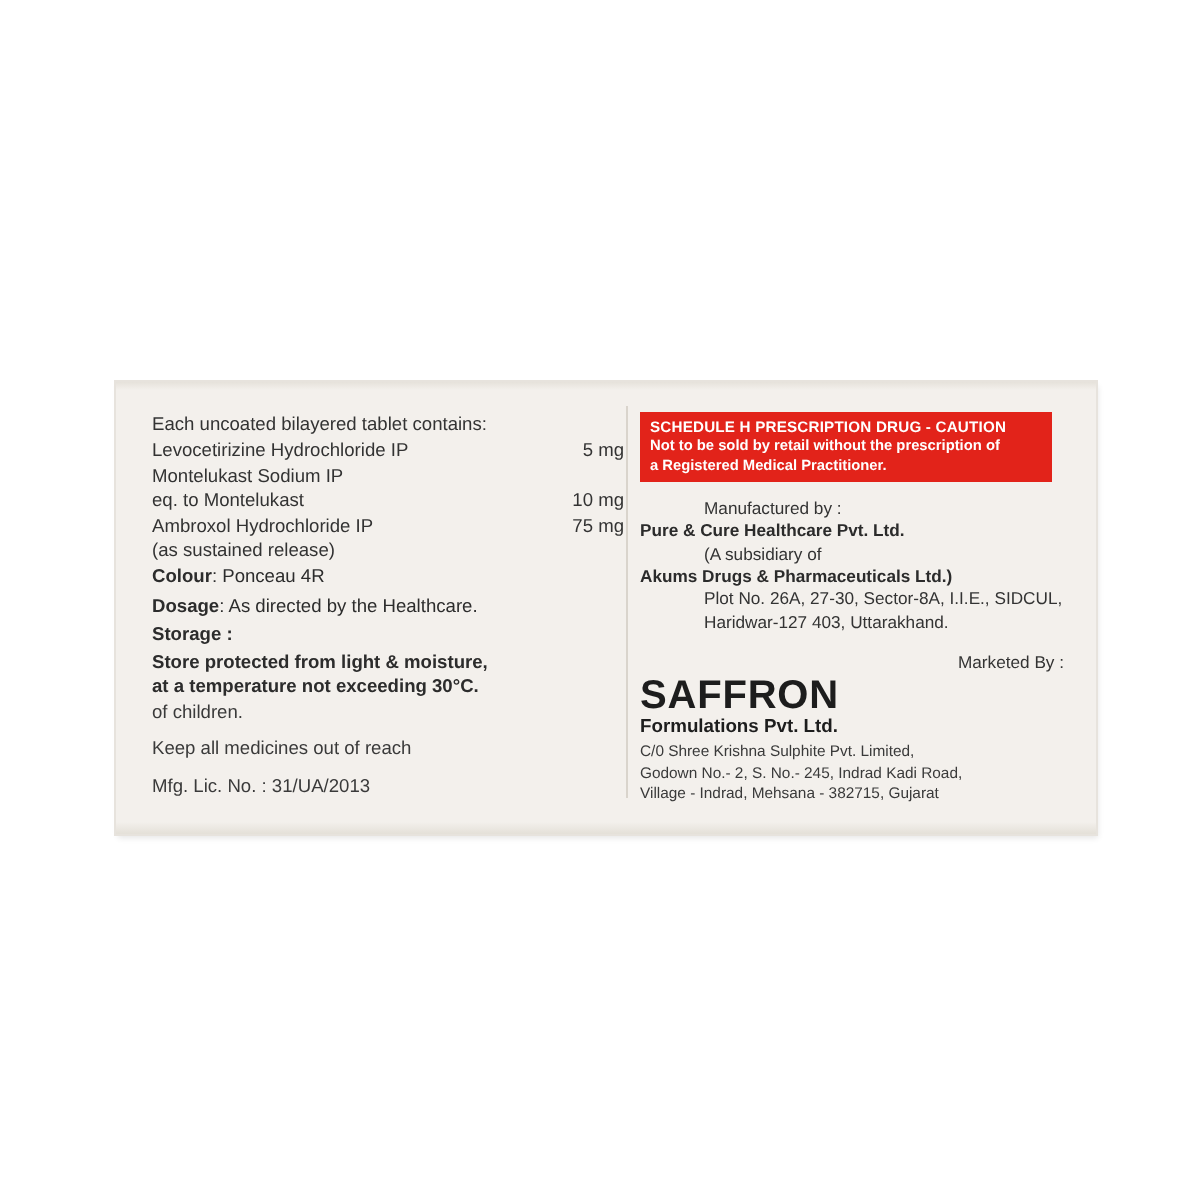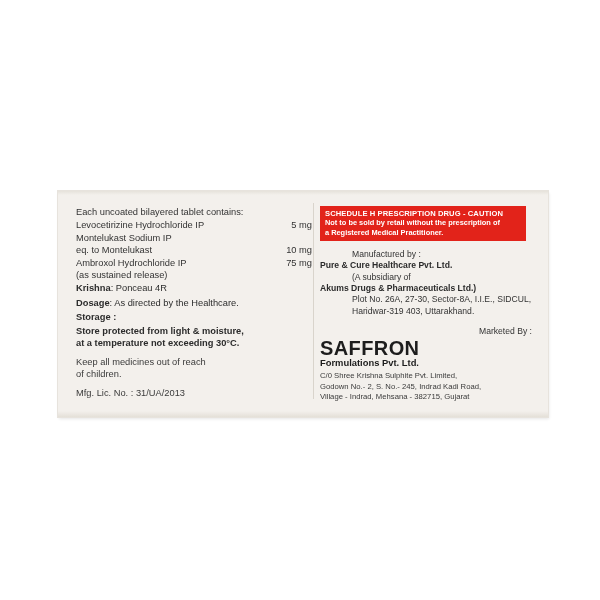--- a/index.html
+++ b/index.html
@@ -214,51 +214,51 @@
         </div>
 
         <div class="ing-row">
           <span class="nm">Ambroxol Hydrochloride IP</span>
           <span class="amt">75 mg</span>
         </div>
 
         <div class="ing-sub">(as sustained release)</div>
 
         <div class="kv">
-          <b>Krishna</b><span>: Ponceau 4R</span>
+          <b>Colour</b><span>: Ponceau 4R</span>
         </div>
 
         <div class="kv">
           <b>Dosage</b><span>: As directed by the Healthcare.</span>
         </div>
 
         <div class="storage-label">Storage :</div>
         <div class="storage-line">Store protected from light &amp; moisture,</div>
         <div class="storage-line">at a temperature not exceeding 30°C.</div>
 
+        <div class="keep" style="margin-top:0">of children.</div>
         <div class="keep">Keep all medicines out of reach</div>
-        <div class="keep" style="margin-top:0">of children.</div>
 
         <div class="mfglic">Mfg. Lic. No. : 31/UA/2013</div>
       </div>
 
       <div class="col-right">
         <div class="schedule-box">
           <div class="schedule-title">SCHEDULE H PRESCRIPTION DRUG - CAUTION</div>
           <div class="schedule-sub">Not to be sold by retail without the prescription of</div>
           <div class="schedule-sub">a Registered Medical Practitioner.</div>
         </div>
 
         <div class="blk">
           <div class="small">Manufactured by :</div>
           <div class="small-b">Pure &amp; Cure Healthcare Pvt. Ltd.</div>
           <div class="small">(A subsidiary of</div>
           <div class="small-b">Akums Drugs &amp; Pharmaceuticals Ltd.)</div>
           <div class="small">Plot No. 26A, 27-30, Sector-8A, I.I.E., SIDCUL,</div>
-          <div class="small">Haridwar-319 403, Uttarakhand.</div>
+          <div class="small">Haridwar-127 403, Uttarakhand.</div>
         </div>
 
         <div>
           <div class="marketed-label">Marketed By :</div>
           <div class="brand">SAFFRON</div>
           <div class="brand-sub">Formulations Pvt. Ltd.</div>
           <div class="addr">C/0 Shree Krishna Sulphite Pvt. Limited,</div>
           <div class="addr" style="margin-top:0">Godown No.- 2, S. No.- 245, Indrad Kadi Road,</div>
           <div class="addr" style="margin-top:0">Village - Indrad, Mehsana - 382715, Gujarat</div>
         </div>

